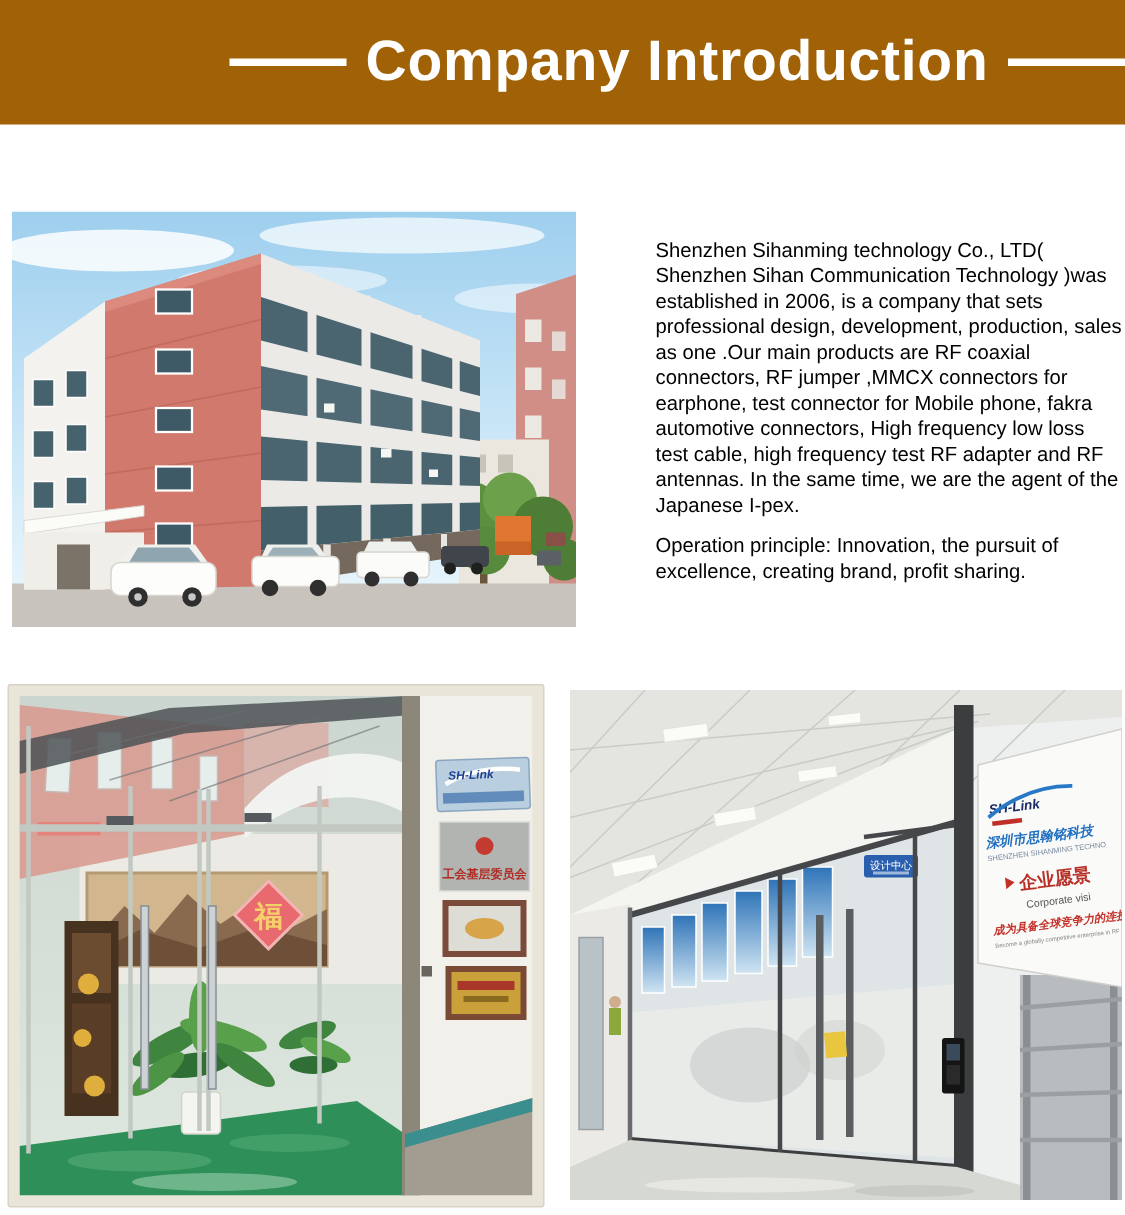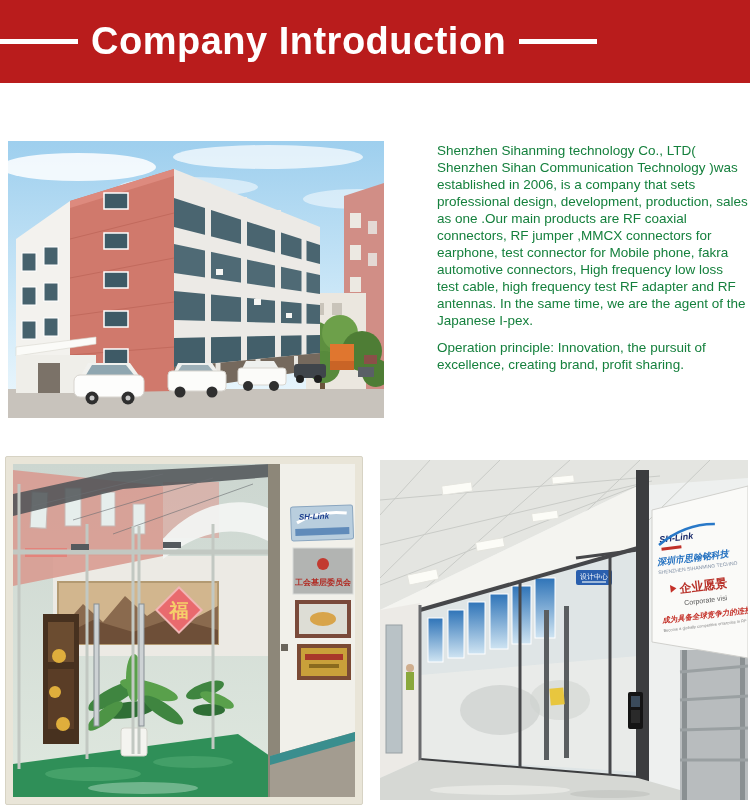--- a/index.html
+++ b/index.html
@@ -3,31 +3,31 @@
 <meta charset="utf-8">
 <style>
   html,body{margin:0;padding:0;}
   body{
     width:750px;height:810px;position:relative;background:#ffffff;
     font-family:"Liberation Sans","DejaVu Sans",sans-serif;overflow:hidden;
   }
   
   .banner{
     position:absolute;left:0;top:0;width:750px;height:83px;
-    background:#b91c1c;display:flex;align-items:center;justify-content:flex-start;gap:13px;
+    background:#a16207;display:flex;align-items:center;justify-content:flex-end;gap:13px;
   }
   .banner .dash{width:78px;height:5px;background:#ffffff;}
   .banner .title{
     color:#ffffff;font-size:38px;font-weight:700;letter-spacing:0.5px;white-space:nowrap;
   }
   
   .photo-building{position:absolute;left:8px;top:141px;width:376px;height:277px;}
   .intro-text{
-    position:absolute;left:437px;top:142px;width:311px;
-    color:#15803d;font-size:13.5px;line-height:17px;
+    position:absolute;left:437px;top:158px;width:311px;
+    color:#000000;font-size:13.5px;line-height:17px;
   }
   .intro-text p{margin:0 0 10px 0;}
   
   .photo-entrance{
     position:absolute;left:5px;top:456px;width:342px;height:333px;
     background:#e9e5d8;border:1px solid #d7d3c4;padding:7px;border-radius:2px;
   }
   .photo-office{position:absolute;left:380px;top:460px;width:368px;height:340px;}
   svg{display:block;}
 </style>

